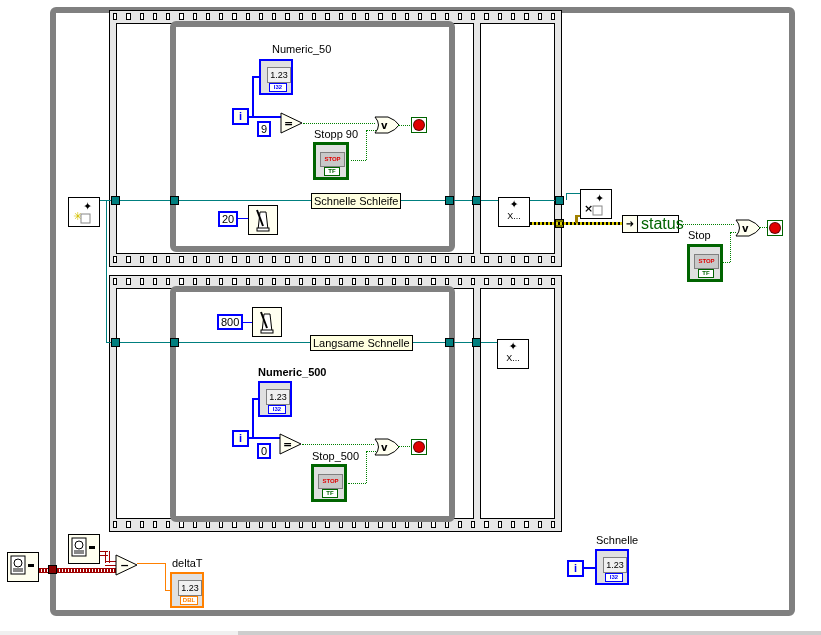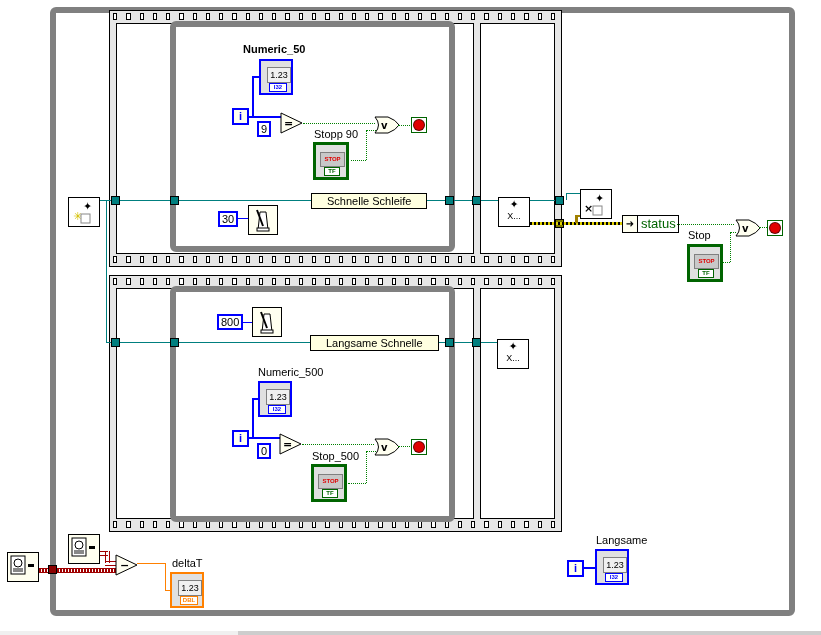--- a/index.html
+++ b/index.html
@@ -24,21 +24,21 @@
   .ind.dbl{border-color:#ff8000;}
   .ind.dbl .typ{border-color:#ff8000;color:#ff8000;}
   .bool{position:absolute;width:36px;height:38px;border:3px solid #006400;background:#e0e0e0;box-sizing:border-box;}
   .bool .btn{position:absolute;left:4px;top:7px;width:23px;height:13px;background:#c8c8c8;border:1px solid #808080;font-size:6px;color:#e00000;text-align:center;line-height:13px;font-weight:bold;}
   .bool .typ{position:absolute;left:8px;bottom:1px;width:14px;height:7px;border:1px solid #006400;background:#fff;font-size:6px;line-height:7px;text-align:center;color:#006400;font-weight:bold;}
   .stopterm{position:absolute;width:14px;height:14px;border:1px solid #006400;background:#fff;}
   .stopterm::after{content:"";position:absolute;left:2px;top:2px;width:10px;height:10px;border-radius:50%;background:#e00000;box-shadow:0 0 0 1px #600;}
   .dotted-green{position:absolute;border-color:#008000;border-style:dotted;border-width:0;}
   .node{position:absolute;background:#fffff0;border:1px solid #000;box-sizing:border-box;}
   .nodew{position:absolute;background:#fff;border:1px solid #000;box-sizing:border-box;font-size:10px;text-align:center;}
-  .namedlbl{position:absolute;background:#ffffe0;border:1px solid #000;font-size:11px;padding:0 15px;line-height:14px;}
+  .namedlbl{position:absolute;background:#ffffe0;border:1px solid #000;font-size:11px;padding:0 2px;line-height:14px;}
   .gate{position:absolute;}
 </style>
 </head>
 <body>
 
 <div class="while" style="left:50px;top:7px;width:745px;height:609px;"></div>
 
 <div class="seq" style="left:109px;top:10px;width:453px;height:257px;">
   <div class="holes" style="top:2px;">
     <span class="hole"></span>
@@ -218,31 +218,31 @@
   <svg width="30" height="28">
       <text x="14" y="12" font-size="11" font-family="DejaVu Sans, sans-serif">✦</text>
       <text x="4" y="22" font-size="11" fill="#d4c000" font-family="DejaVu Sans, sans-serif">✳</text>
       <rect x="12" y="16" width="9" height="9" fill="#fff" stroke="#888"></rect>
     </svg>
 </div>
 
 <div class="namedlbl" style="left:311px;top:193px;">Schnelle Schleife</div>
 <div class="namedlbl" style="left:310px;top:335px;">Langsame Schnelle</div>
 
-<div class="const" style="left:218px;top:211px;">30</div>
+<div class="const" style="left:218px;top:211px;">20</div>
 <div class="wire-blue" style="left:238px;top:218px;width:10px;height:1px;"></div>
 <div class="node" style="left:248px;top:205px;width:30px;height:30px;">
   <svg width="28" height="28">
       <polygon points="9,24 19,24 17,6 11,6" fill="#fff" stroke="#000"></polygon>
       <line x1="14" y1="20" x2="8" y2="4" stroke="#000" stroke-width="2"></line>
       <rect x="8" y="22" width="12" height="3" fill="#fff" stroke="#000"></rect>
     </svg>
 </div>
 
-<div class="label" style="left:243px;top:43px;font-weight:bold;">Numeric_50</div>
+<div class="label" style="left:272px;top:43px;">Numeric_50</div>
 <div class="ind" style="left:259px;top:59px;">
   <div class="val">1.23</div>
   <div class="typ">I32</div>
 </div>
 <div class="i-term" style="left:232px;top:108px;">i</div>
 <div class="wire-blue" style="left:249px;top:116px;width:32px;height:2px;"></div>
 <div class="wire-blue" style="left:252px;top:76px;width:2px;height:41px;"></div>
 <div class="wire-blue" style="left:252px;top:76px;width:8px;height:2px;"></div>
 <div class="const" style="left:257px;top:121px;">9</div>
 <svg class="gate" width="24" height="22" style="left:280px;top:112px;">
@@ -268,21 +268,21 @@
 <div class="const" style="left:217px;top:314px;">800</div>
 <div class="wire-blue" style="left:242px;top:322px;width:10px;height:1px;"></div>
 <div class="node" style="left:252px;top:307px;width:30px;height:30px;">
   <svg width="28" height="28">
       <polygon points="9,24 19,24 17,6 11,6" fill="#fff" stroke="#000"></polygon>
       <line x1="14" y1="20" x2="8" y2="4" stroke="#000" stroke-width="2"></line>
       <rect x="8" y="22" width="12" height="3" fill="#fff" stroke="#000"></rect>
     </svg>
 </div>
 
-<div class="label" style="left:258px;top:366px;">Numeric_500</div>
+<div class="label" style="left:258px;top:366px;font-weight:bold;">Numeric_500</div>
 <div class="ind" style="left:258px;top:381px;">
   <div class="val">1.23</div>
   <div class="typ">I32</div>
 </div>
 <div class="i-term" style="left:232px;top:430px;">i</div>
 <div class="wire-blue" style="left:249px;top:437px;width:32px;height:2px;"></div>
 <div class="wire-blue" style="left:252px;top:398px;width:2px;height:40px;"></div>
 <div class="wire-blue" style="left:252px;top:398px;width:8px;height:2px;"></div>
 <div class="const" style="left:257px;top:443px;">0</div>
 <svg class="gate" width="24" height="22" style="left:279px;top:433px;">
@@ -321,21 +321,21 @@
 <div class="nodew" style="left:580px;top:189px;width:32px;height:30px;">
   <svg width="30" height="28">
       <text x="14" y="12" font-size="11" font-family="DejaVu Sans, sans-serif">✦</text>
       <text x="3" y="22" font-size="11" font-weight="bold" font-family="DejaVu Sans, sans-serif">×</text>
       <rect x="12" y="16" width="9" height="9" fill="#fff" stroke="#888"></rect>
     </svg>
 </div>
 
 <div class="abs" style="left:622px;top:215px;width:55px;height:16px;border:1px solid #000;background:#fff;">
   <span class="abs" style="left:0;top:0;width:14px;height:16px;background:#fffff0;border-right:1px solid #000;font-size:10px;text-align:center;line-height:16px;">➜</span>
-  <span class="abs" style="left:18px;top:0;font-size:13px;line-height:16px;color:#006400;">status</span>
+  <span class="abs" style="left:18px;top:0;font-size:16px;line-height:16px;color:#006400;">status</span>
 </div>
 <div class="dotted-green" style="left:677px;top:224px;width:57px;border-top-width:1px;"></div>
 
 <svg class="gate" width="26" height="18" style="left:735px;top:219px;">
     <path d="M1,1 Q8,9 1,17 L14,17 Q22,14 25,9 Q22,4 14,1 Z" fill="#fffff0" stroke="#000"></path>
     <text x="7" y="13" font-size="10" font-weight="bold" font-family="DejaVu Sans, sans-serif">v</text>
   </svg>
 <div class="dotted-green" style="left:759px;top:227px;width:8px;border-top-width:1px;"></div>
 <div class="stopterm" style="left:767px;top:220px;"></div>
 <div class="label" style="left:688px;top:229px;">Stop</div>
@@ -376,20 +376,20 @@
 <div class="abs" style="left:165px;top:563px;width:1px;height:28px;background:#ff8000;"></div>
 <div class="abs" style="left:165px;top:590px;width:8px;height:1px;background:#ff8000;"></div>
 <div class="label" style="left:172px;top:557px;">deltaT</div>
 <div class="ind dbl" style="left:170px;top:572px;">
   <div class="val">1.23</div>
   <div class="typ">DBL</div>
 </div>
 
 <div class="i-term" style="left:567px;top:560px;">i</div>
 <div class="wire-blue" style="left:584px;top:567px;width:12px;height:2px;"></div>
-<div class="label" style="left:596px;top:534px;">Langsame</div>
+<div class="label" style="left:596px;top:534px;">Schnelle</div>
 <div class="ind" style="left:595px;top:549px;">
   <div class="val">1.23</div>
   <div class="typ">I32</div>
 </div>
 
 <div class="abs" style="left:0;top:631px;width:821px;height:4px;background:#f0f0f0;"></div>
 <div class="abs" style="left:238px;top:631px;width:583px;height:4px;background:#cdcdcd;"></div>
 
 </body></html>

